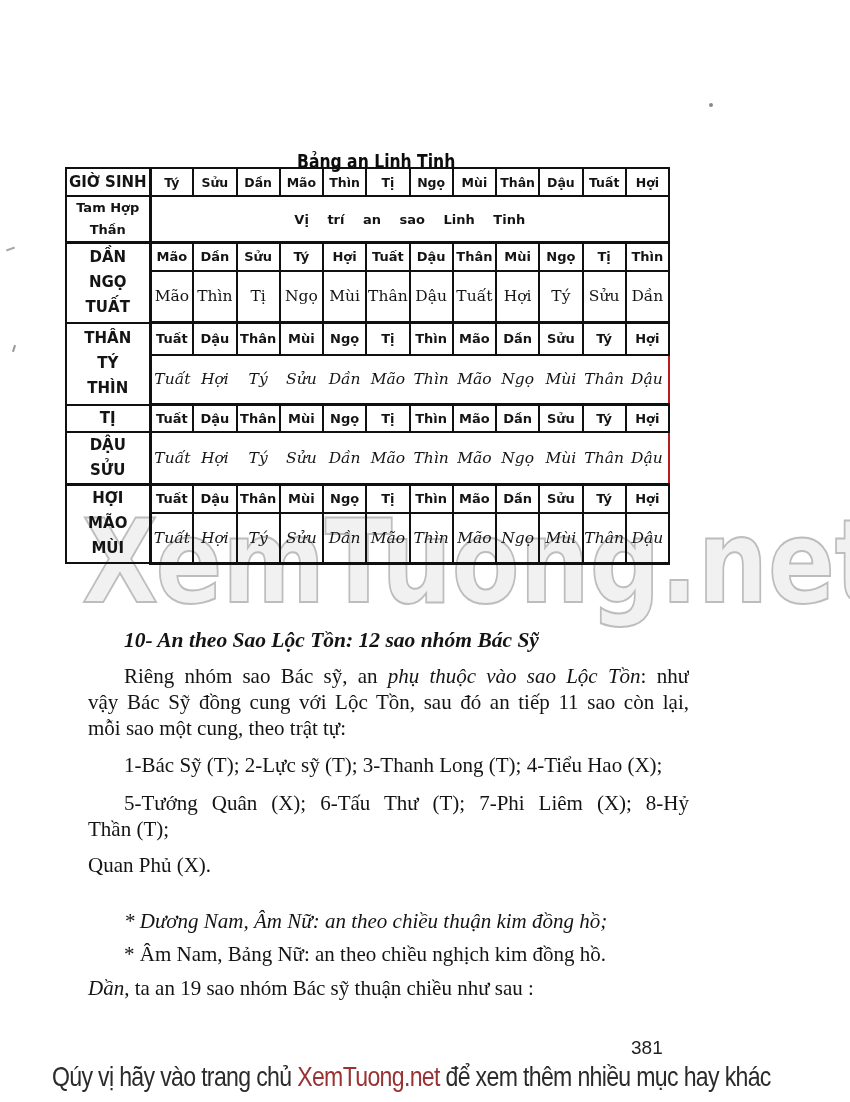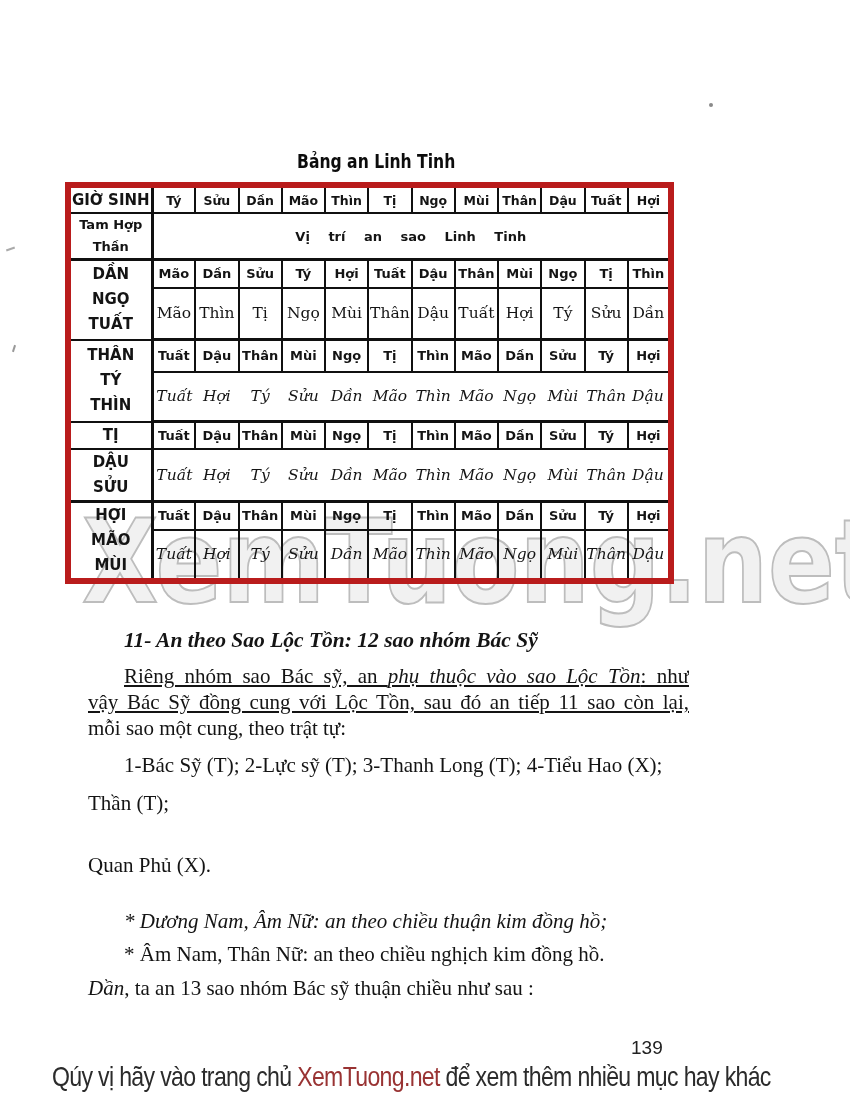--- a/index.html
+++ b/index.html
@@ -14,23 +14,23 @@
     fill:#f1f1f1; stroke:#bdbdbd; stroke-width:2px;
   }
   
   .title {
     position:absolute; left:297px; top:149px; z-index:2;
     font-family:"DejaVu Sans", sans-serif; font-weight:bold; font-size:20px;
     color:#0c0c0c; white-space:nowrap; transform:scaleX(0.78); transform-origin:0 0;
   }
   
   .lt {
-    position:absolute; left:65px; top:182px; width:603px; z-index:2;
+    position:absolute; left:65px; top:167px; width:603px; z-index:2;
     border-collapse:collapse; table-layout:fixed; background:transparent;
-    border:6px solid #b91c1c;
+    border:2px solid #b91c1c;
   }
   .lt td, .lt th { border:2px solid #101010; padding:0; text-align:center; vertical-align:middle; background:transparent; font-weight:normal; }
   .lt tr.sub > *, .lt tr.gend > * { border-bottom-width:3px; }
   .lt th.lab { border-right-width:3px; }
   .lt tr.nodiv td { border-left:none; border-right:none; }
   .lt .corner { font:bold 14px "DejaVu Sans", sans-serif; }
   .lt .hour  { font:bold 12.5px "DejaVu Sans", sans-serif; }
   .lt .b     { font:bold 13px "DejaVu Sans", sans-serif; }
   .lt .s     { font:15.5px "DejaVu Serif", serif; }
   .lt tr.ital .s { font-style:italic; }
@@ -39,21 +39,21 @@
   .lt .tam   { font:bold 13px "DejaVu Sans", sans-serif; }
   .lt .tam div { line-height:22px; }
   .lt .vitri { font:bold 13px "DejaVu Sans", sans-serif; word-spacing:14px; }
   
   .heading {
     position:absolute; left:124px; top:628px; z-index:2; white-space:nowrap;
     font-family:"Liberation Serif", serif; font-style:italic; font-weight:bold; font-size:21.5px;
   }
   .para { position:absolute; left:88px; width:601px; z-index:2; font-size:21px; }
   .line { height:26px; line-height:26px; white-space:nowrap; box-sizing:border-box; }
-  .line.just { white-space:normal; text-align:justify; text-align-last:justify; overflow:hidden;text-decoration:underline; }
+  .line.just { white-space:normal; text-align:justify; text-align-last:justify; overflow:hidden; }
   .line.ind { padding-left:36px; }
   .it { font-style:italic; }
   
   .pageno { position:absolute; left:631px; top:1037px; z-index:2; font:19px "Liberation Sans", sans-serif; color:#222; }
   .footer {
     position:absolute; left:52px; top:1061px; z-index:3; white-space:nowrap;
     font:27.5px "Liberation Sans", sans-serif; color:#2b2b2b;
     letter-spacing:-0.8px; transform:scaleX(0.84); transform-origin:0 0;
   }
   
@@ -242,48 +242,49 @@
           <td class="s">Thìn</td>
           <td class="s">Mão</td>
           <td class="s">Ngọ</td>
           <td class="s">Mùi</td>
           <td class="s">Thân</td>
           <td class="s">Dậu</td>
         </tr>
       </tbody>
   </table>
 
-  <div class="heading">11- An theo Sao Lộc Tồn: 12 sao nhóm Bác Sỹ</div>
+  <div class="heading">10- An theo Sao Lộc Tồn: 12 sao nhóm Bác Sỹ</div>
 
   <div id="paras">
       <div class="para" style="top: 663px;">
         <div class="line just ind"><span>Riêng nhóm sao Bác sỹ, an </span><span class="it">phụ thuộc vào sao Lộc Tồn</span><span>: như</span></div>
         <div class="line just"><span>vậy Bác Sỹ đồng cung với Lộc Tồn, sau đó an tiếp 11 sao còn lại,</span></div>
         <div class="line"><span>mỗi sao một cung, theo trật tự:</span></div>
       </div>
       <div class="para" style="top: 752px;">
         <div class="line ind"><span>1-Bác Sỹ (T); 2-Lực sỹ (T); 3-Thanh Long (T); 4-Tiểu Hao (X);</span></div>
       </div>
       <div class="para" style="top: 790px;">
+        <div class="line just ind"><span>5-Tướng Quân (X); 6-Tấu Thư (T); 7-Phi Liêm (X); 8-Hỷ</span></div>
         <div class="line"><span>Thần (T);</span></div>
       </div>
       <div class="para" style="top: 852px;">
         <div class="line"><span>Quan Phủ (X).</span></div>
       </div>
       <div class="para" style="top: 908px; font-style: italic;">
         <div class="line ind"><span>* Dương Nam, Âm Nữ: an theo chiều thuận kim đồng hồ;</span></div>
       </div>
       <div class="para" style="top: 941px;">
-        <div class="line ind"><span>* Âm Nam, Thân Nữ: an theo chiều nghịch kim đồng hồ.</span></div>
+        <div class="line ind"><span>* Âm Nam, Bảng Nữ: an theo chiều nghịch kim đồng hồ.</span></div>
       </div>
       <div class="para" style="top: 975px;">
-        <div class="line"><span class="it">Dần</span><span>, ta an 13 sao nhóm Bác sỹ thuận chiều như sau :</span></div>
+        <div class="line"><span class="it">Dần</span><span>, ta an 19 sao nhóm Bác sỹ thuận chiều như sau :</span></div>
       </div>
     </div>
 
-  <div class="pageno">139</div>
+  <div class="pageno">381</div>
 
   <div class="footer" style="color: rgb(43, 43, 43);"><span>Qúy vị hãy vào trang chủ </span><span id="brand" class="brand" style="color: rgb(153, 51, 51);">XemTuong.net</span><span> để xem thêm nhiều mục hay khác</span></div>
 
   <div class="art art-dot"></div>
   <div class="art art-l1"></div>
   <div class="art art-l2"></div>
 </div>
 
 </body></html>

